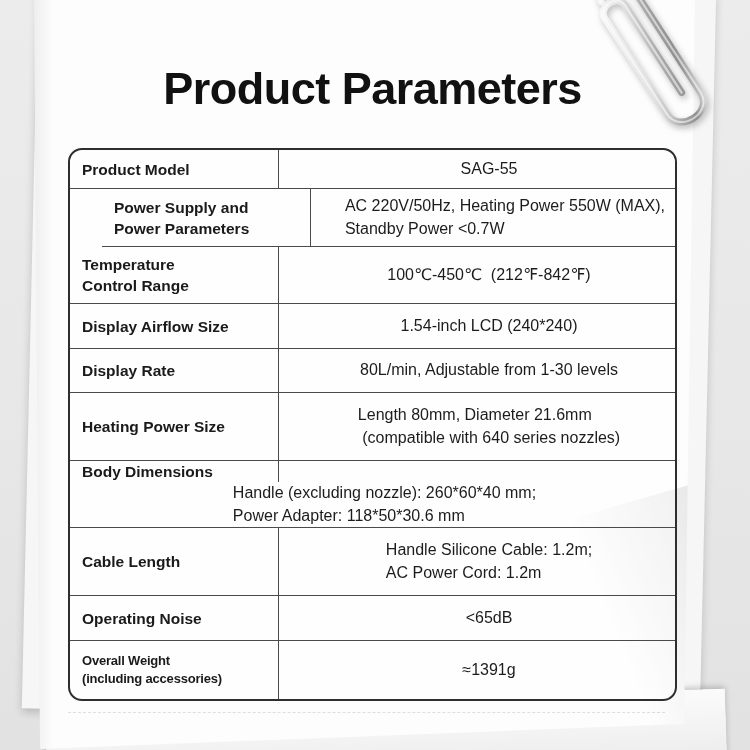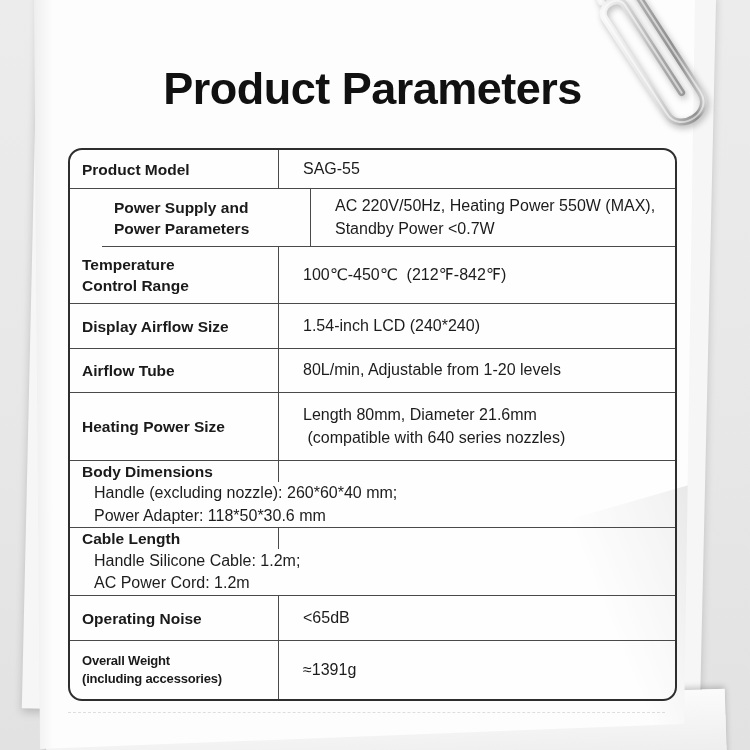--- a/index.html
+++ b/index.html
@@ -75,35 +75,36 @@
     background: rgba(255,255,255,0.35);
   }
   .spec-row {
     display: flex;
     box-sizing: border-box;
     border-bottom: 1px solid #4a4a4a;
   }
   .spec-row:last-child { border-bottom: none; }
   .r0 { height: 39px; } .r1 { height: 58px; margin-left: 32px; } .r2 { height: 57px; }
   .r3 { height: 45px; } .r4 { height: 44px; } .r5 { height: 68px; }
-  .r6 { height: 67px; flex-direction: column; } .r7 { height: 68px; flex-direction: column; } .r8 { height: 45px; }
+  .r6 { height: 67px; flex-direction: column; } .r7 { height: 68px; } .r8 { height: 45px; }
   .r9 { height: 58px; }
   .cell {
     display: flex;
     align-items: center;
     box-sizing: border-box;
   }
   .label-cell {
     width: 209px;
     border-right: 1px solid #4a4a4a;
     padding: 0 8px 0 12px;
   }
   .value-cell {
     flex: 1;
     padding: 0 0 0 24px;
+    justify-content: center;
   }
   .cell-text { white-space: pre-wrap; }
   .label-cell .cell-text {
     font-weight: bold;
     font-size: 15.5px;
     line-height: 21px;
     color: #1a1a1a;
   }
   .value-cell .cell-text {
     font-size: 16px;
@@ -183,24 +184,24 @@
         <div class="cell label-cell">
           <span class="cell-text">Display Airflow Size</span>
         </div>
         <div class="cell value-cell">
           <span class="cell-text">1.54-inch LCD (240*240)</span>
         </div>
       </div>
 
       <div class="spec-row r4">
         <div class="cell label-cell">
-          <span class="cell-text">Airflow Tube</span>
-        </div>
-        <div class="cell value-cell">
-          <span class="cell-text">80L/min, Adjustable from 1-20 levels</span>
+          <span class="cell-text">Display Rate</span>
+        </div>
+        <div class="cell value-cell">
+          <span class="cell-text">80L/min, Adjustable from 1-30 levels</span>
         </div>
       </div>
 
       <div class="spec-row r5">
         <div class="cell label-cell">
           <span class="cell-text">Heating Power Size</span>
         </div>
         <div class="cell value-cell">
           <span class="cell-text">Length 80mm, Diameter 21.6mm
  (compatible with 640 series nozzles)</span>

